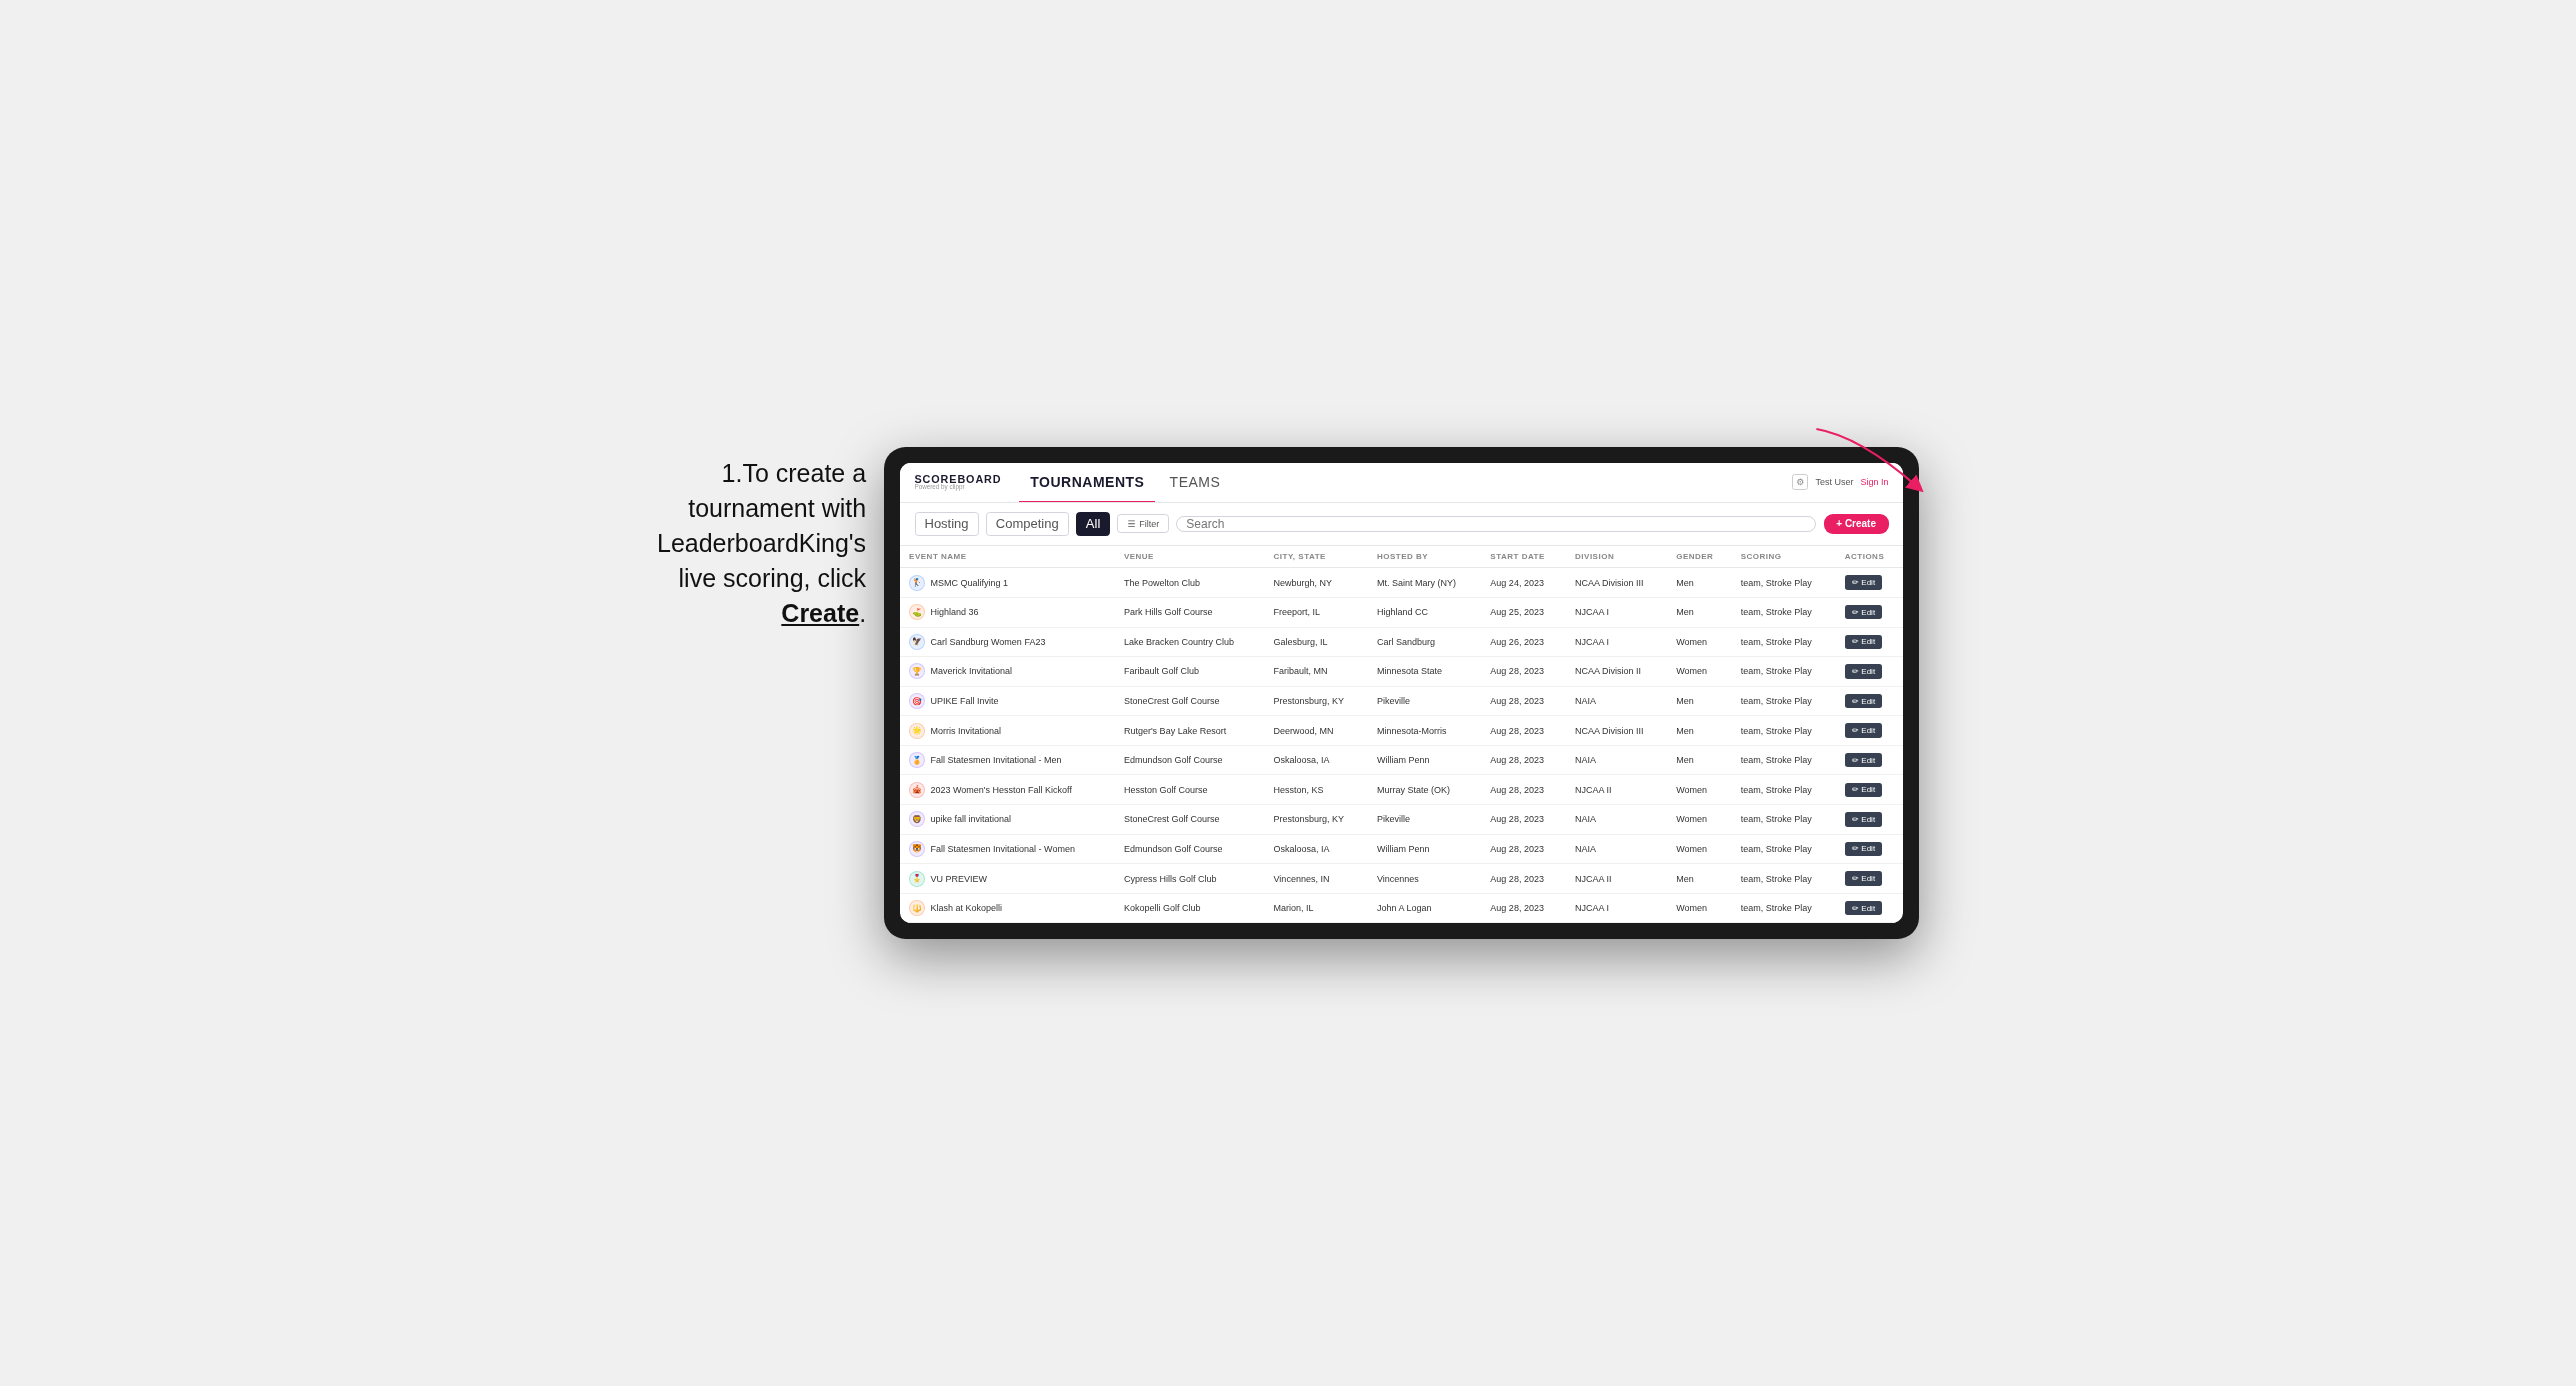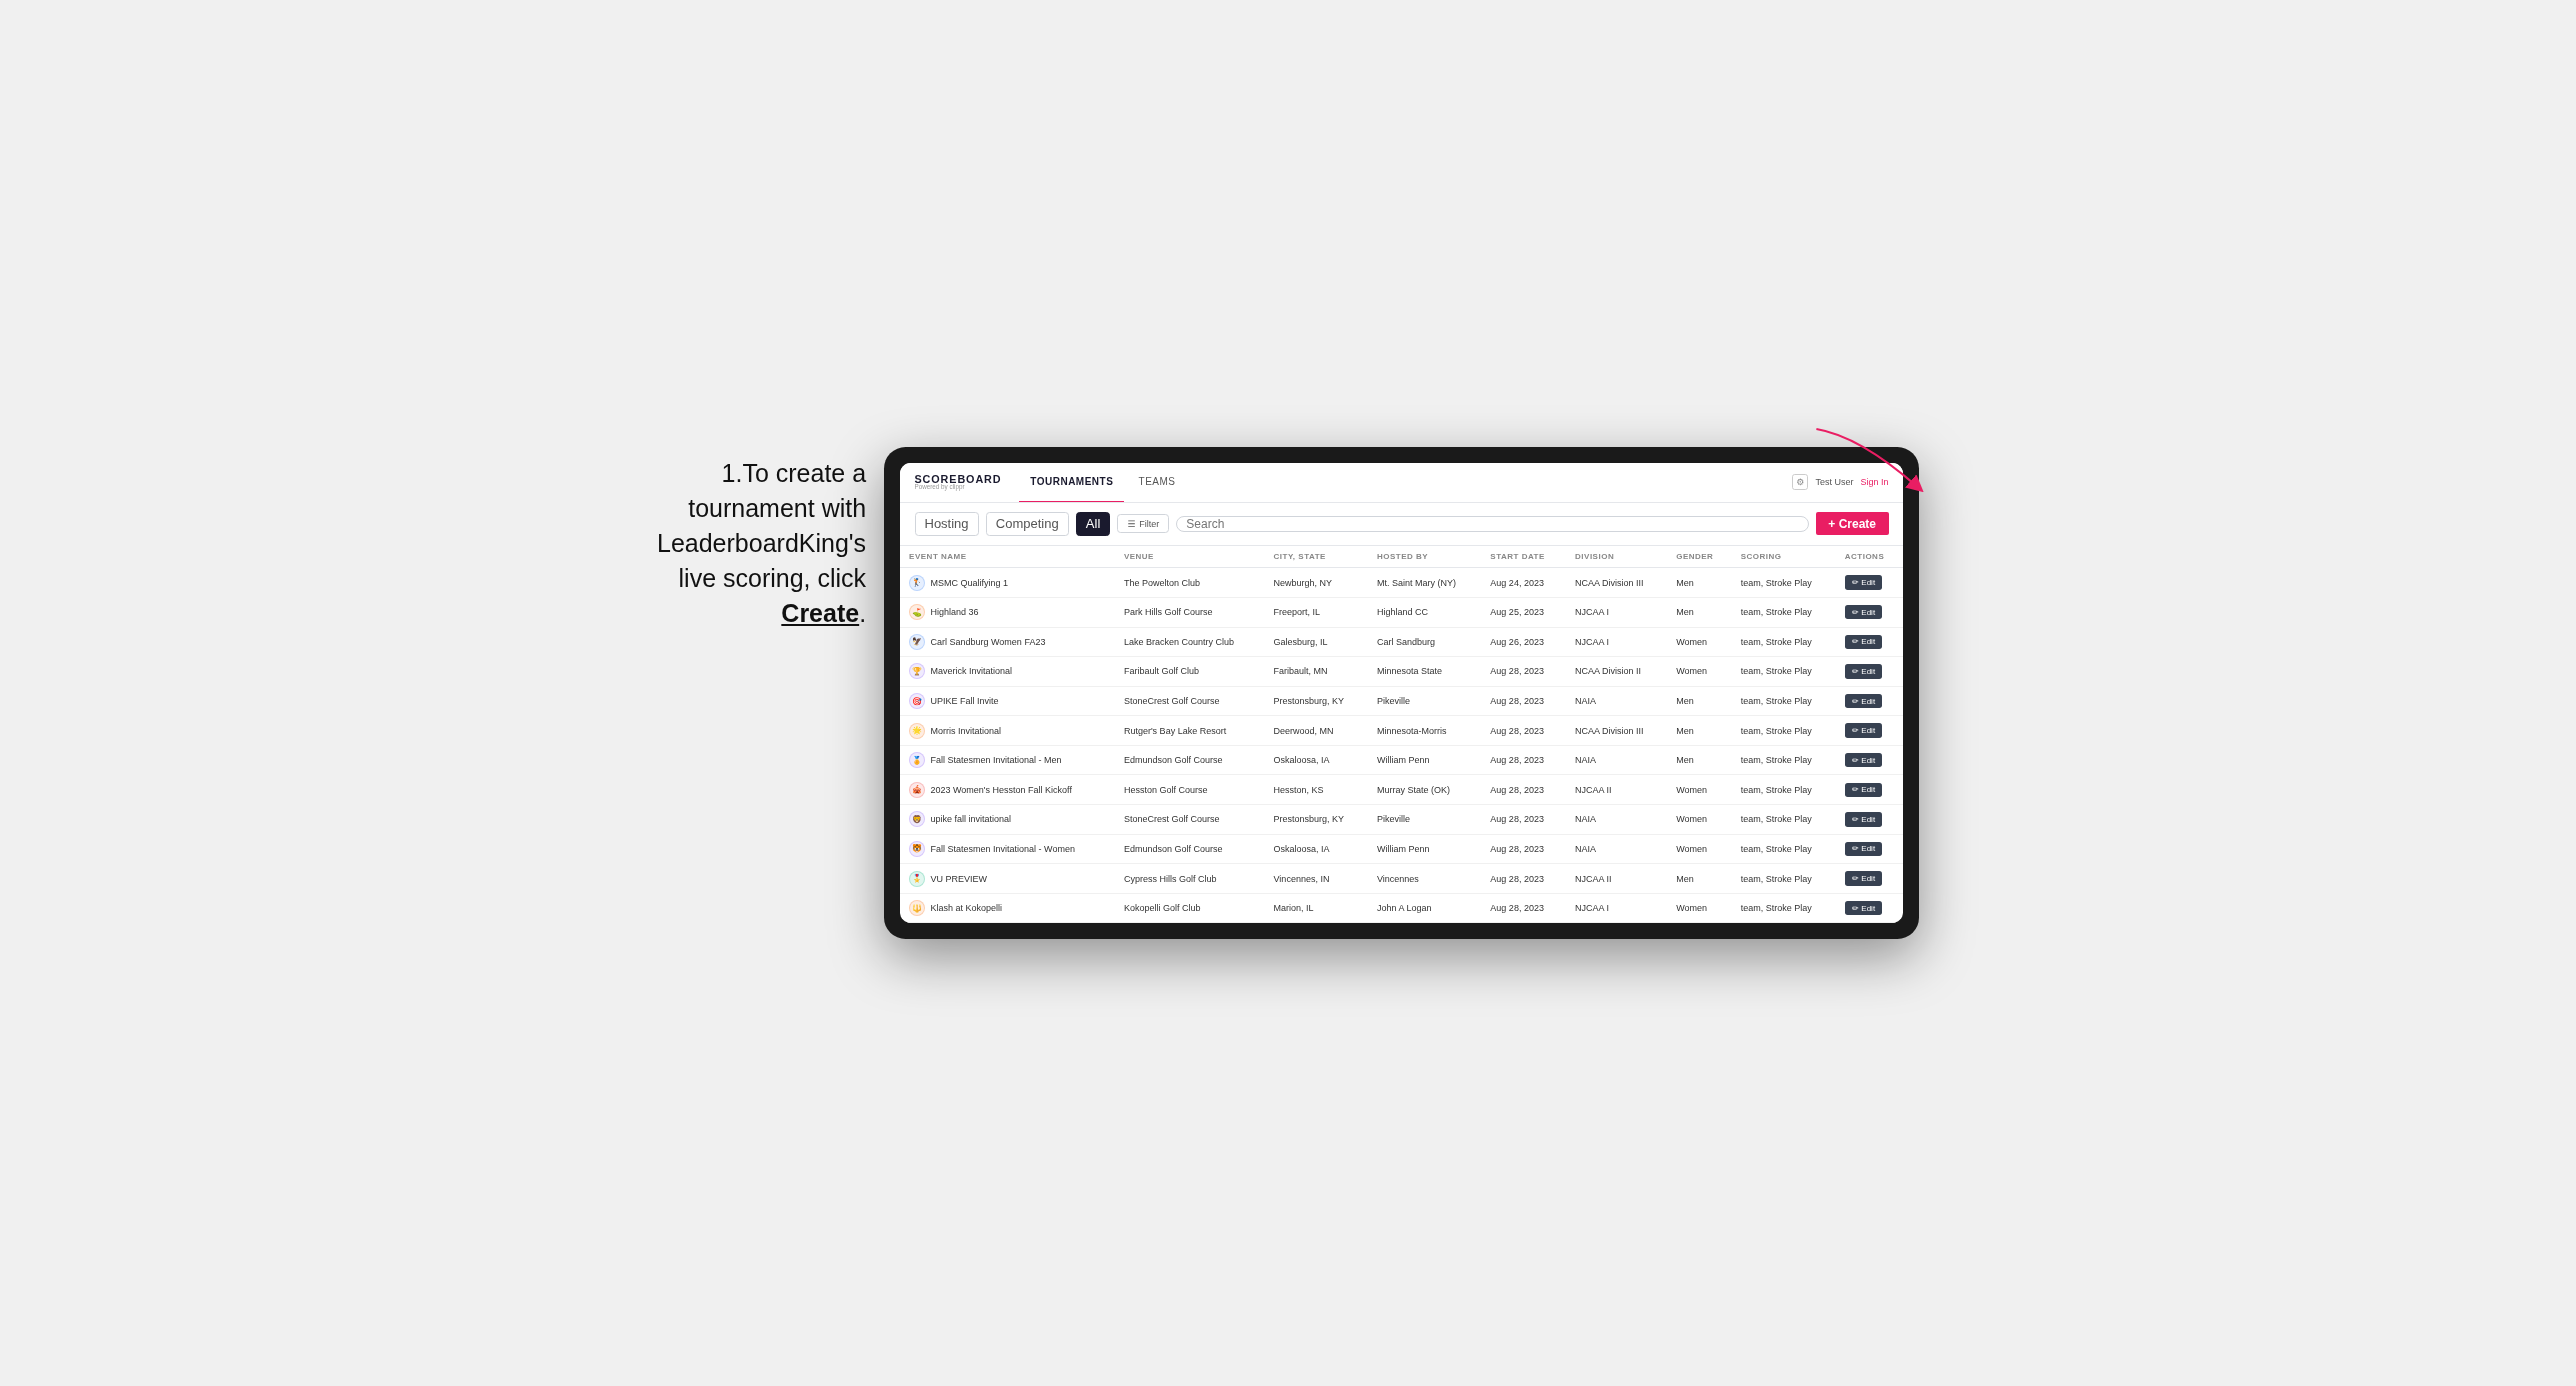--- a/index.html
+++ b/index.html
@@ -86,21 +86,21 @@
       display: flex;
       gap: 3.6px;
       align-items: center;
       height: 100%;
     }
     .nav-tab {
       padding: 0 10.8px;
       height: 100%;
       display: flex;
       align-items: center;
-      font-size: 10px;
+      font-size: 14px;
       font-weight: 500;
       color: #555;
       cursor: pointer;
       border-bottom: 1.8px solid transparent;
       text-transform: uppercase;
       letter-spacing: 0.5px;
     }
     .nav-tab.active {
       color: #1a1a2e;
       border-bottom-color: #e91e63;
@@ -166,22 +166,22 @@
       border-radius: 8px;
       font-size: 12px;
       color: #555;
       outline: none;
     }
     .create-btn {
       padding: 4.5px 12.6px;
       background: #e91e63;
       color: #fff;
       border: none;
-      border-radius: 2px;
-      font-size: 12px;
+      border-radius: 9px;
+      font-size: 10px;
       font-weight: 600;
       cursor: pointer;
       display: flex;
       align-items: center;
       gap: 3.6px;
     }
     
     .table-container {
       overflow-y: auto;
       max-height: 415px;

